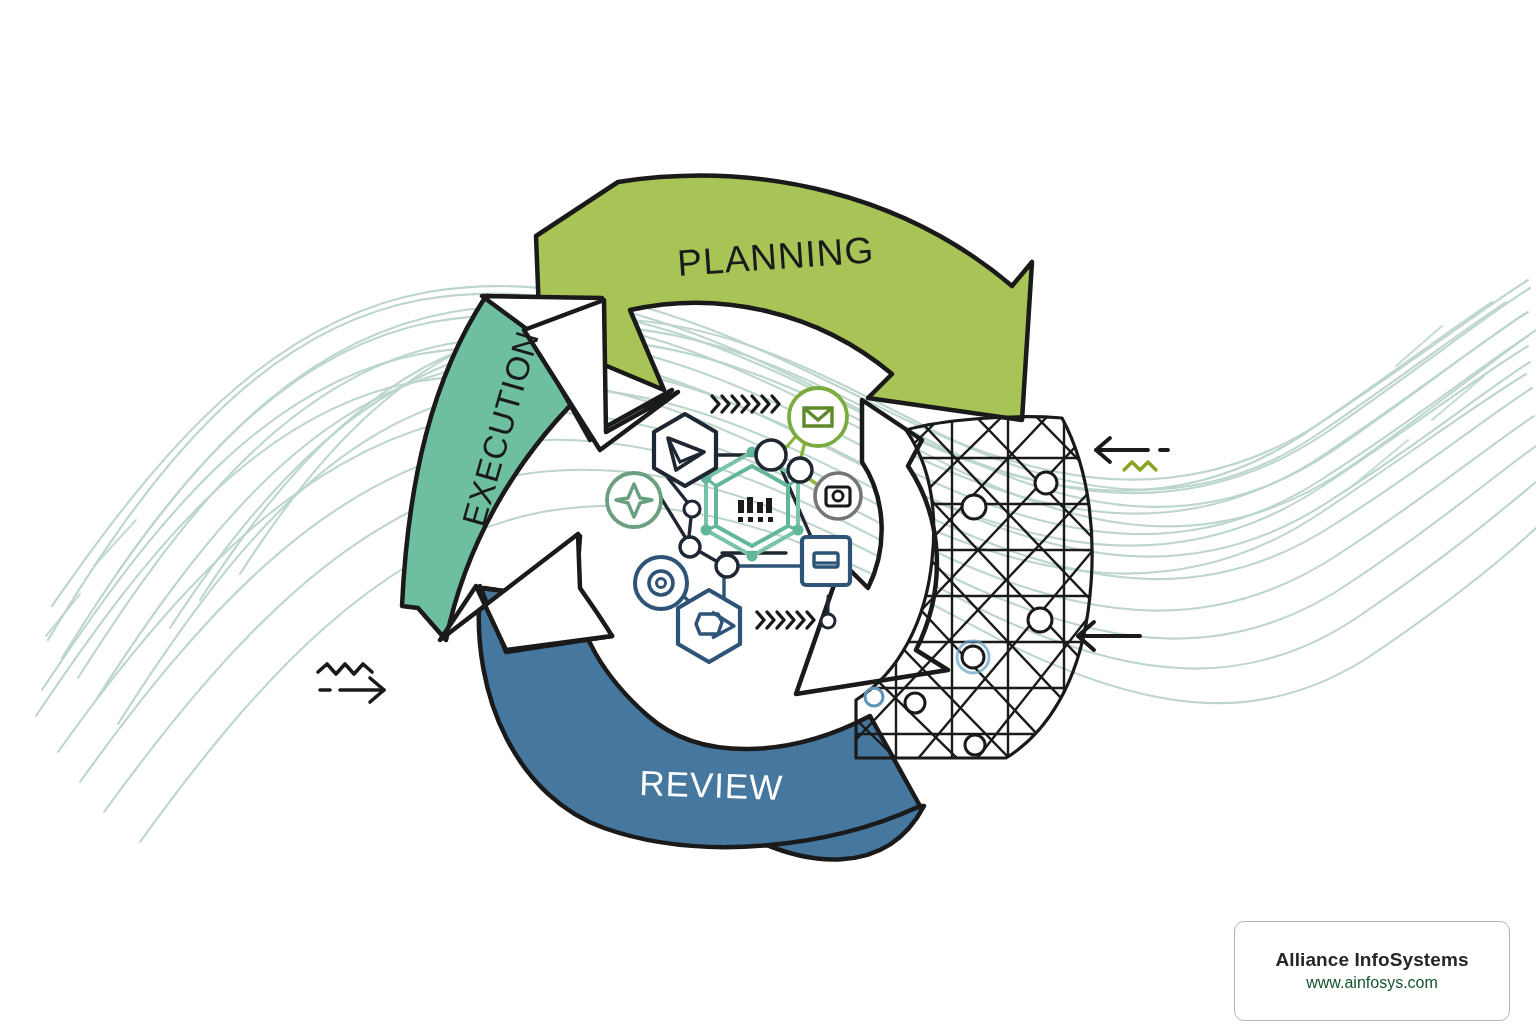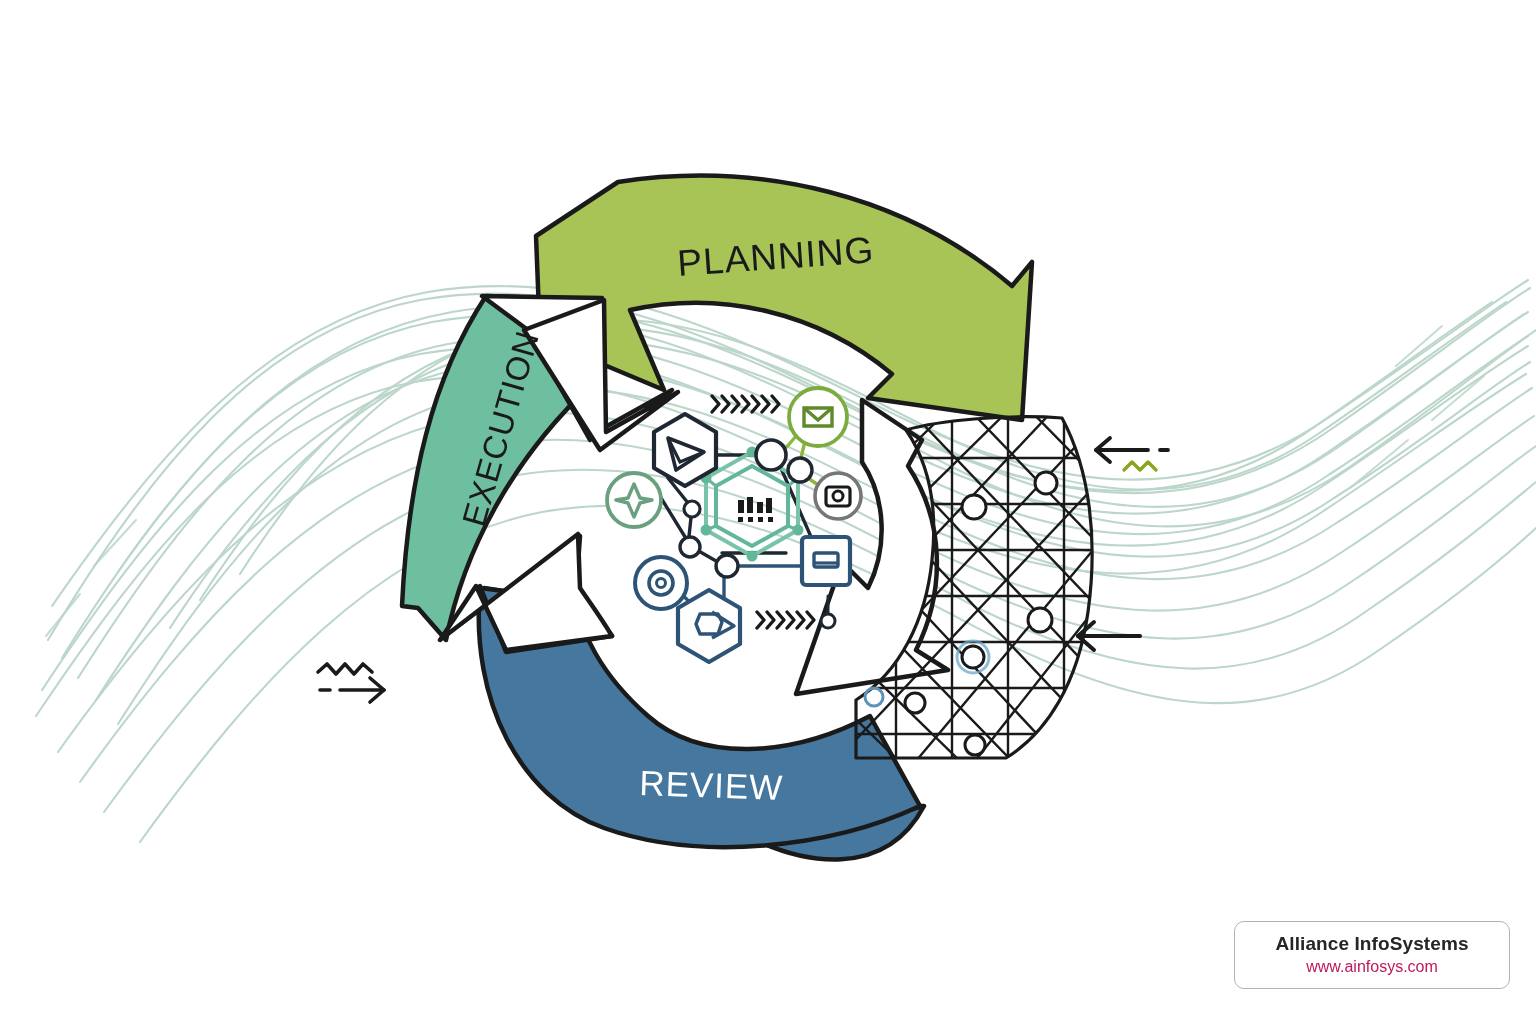--- a/index.html
+++ b/index.html
@@ -27,40 +27,40 @@
     left: 0;
     width: 1536px;
     height: 1024px;
     overflow: visible;
   }
   .brand-card {
     position: absolute;
     left: 1234px;
     top: 921px;
     width: 276px;
-    height: 68px;
+    height: 100px;
     border: 1.5px solid #b3b3b3;
     border-radius: 10px;
     background: #ffffff;
     display: flex;
     flex-direction: column;
     align-items: center;
     justify-content: center;
     box-sizing: border-box;
   }
   .brand-name {
     font-size: 19px;
     font-weight: bold;
     color: #262626;
     letter-spacing: 0.1px;
     line-height: 1.25;
   }
   .brand-url {
     font-size: 16px;
-    color: #be185d;
+    color: #14532d;
     line-height: 1.3;
     margin-top: 2px;
   }
   .seg-label {
     font-weight: 400;
     letter-spacing: 1px;
     white-space: nowrap;
     pointer-events: none;
   }
   .lbl-planning {

